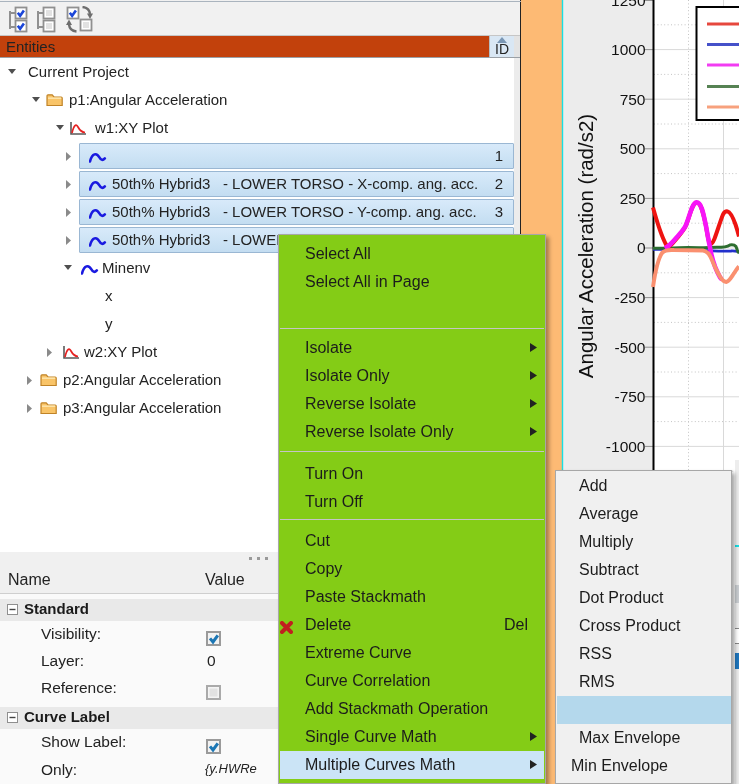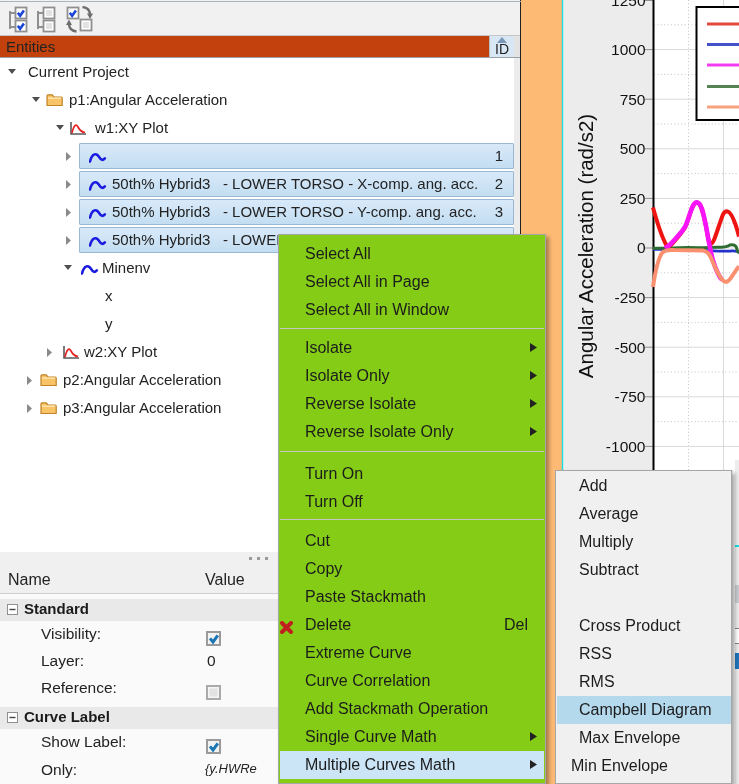--- a/index.html
+++ b/index.html
@@ -332,21 +332,20 @@
 <div class="abs" id="frag" style="left:735px;top:460px;width:4px;height:324px;background:#ededed;">
   <div class="abs" style="left:0;top:85px;width:4px;height:2px;background:#19dfe4;"></div>
   <div class="abs" style="left:0;top:125px;width:4px;height:18px;background:#c9cdd1;"></div>
   <div class="abs" style="left:0;top:168px;width:4px;height:14px;background:#fff;border-top:1px solid #888;border-bottom:1px solid #888;"></div>
   <div class="abs" style="left:0;top:193px;width:4px;height:16px;background:#1f76bd;"></div>
 </div>
 
 <div class="abs" id="menu" style="left:278px;top:234px;width:268px;height:550px;background:#84cc16;border:1px solid #a7a7a7;box-sizing:border-box;box-shadow:3px 3px 4px rgba(0,0,0,0.35);">
   <div class="mitem" style="top:5px;">Select All</div>
   <div class="mitem" style="top:33px;">Select All in Page</div>
-  <div class="mitem" style="top:61px;">Select All in Window</div>
   <div class="abs" style="left:1px;top:93px;width:264px;height:1px;background:#c5c5c5;"></div>
   <div class="mitem" style="top:99px;">Isolate</div>
   <div class="mitem" style="top:127px;">Isolate Only</div>
   <div class="mitem" style="top:155px;">Reverse Isolate</div>
   <div class="mitem" style="top:183px;">Reverse Isolate Only</div>
   <svg class="sub" style="left:250px;top:108px" viewBox="0 0 9 9">
       <path d="M1,0 L8,4.5 L1,9 Z" fill="#222"></path>
     </svg>
   <svg class="sub" style="left:250px;top:136px" viewBox="0 0 9 9">
       <path d="M1,0 L8,4.5 L1,9 Z" fill="#222"></path>
@@ -381,20 +380,20 @@
   <svg class="sub" style="left:250px;top:525px" viewBox="0 0 9 9">
       <path d="M1,0 L8,4.5 L1,9 Z" fill="#222"></path>
     </svg>
 </div>
 
 <div class="abs" id="submenu" style="left:555px;top:470px;width:177px;height:314px;background:#f0f0f0;border:1px solid #a7a7a7;box-sizing:border-box;box-shadow:3px 3px 4px rgba(0,0,0,0.35);">
   <div class="mitem" style="top:1px;left:23px;">Add</div>
   <div class="mitem" style="top:29px;left:23px;">Average</div>
   <div class="mitem" style="top:57px;left:23px;">Multiply</div>
   <div class="mitem" style="top:85px;left:23px;">Subtract</div>
+  <div class="mitem" style="top:113px;left:23px;">Dot Product</div>
   <div class="mitem" style="top:141px;left:23px;">Cross Product</div>
   <div class="mitem" style="top:169px;left:23px;">RSS</div>
   <div class="mitem" style="top:197px;left:23px;">RMS</div>
   <div class="abs" style="left:1px;top:225px;width:174px;height:28px;background:#b4d8ec;"></div>
-  <div class="mitem" style="top:225px;left:23px;">Campbell Diagram</div>
   <div class="mitem" style="top:253px;left:23px;">Max Envelope</div>
   <div class="mitem" style="top:281px;left:15px;">Min Envelope</div>
 </div>
 
 </body></html>

